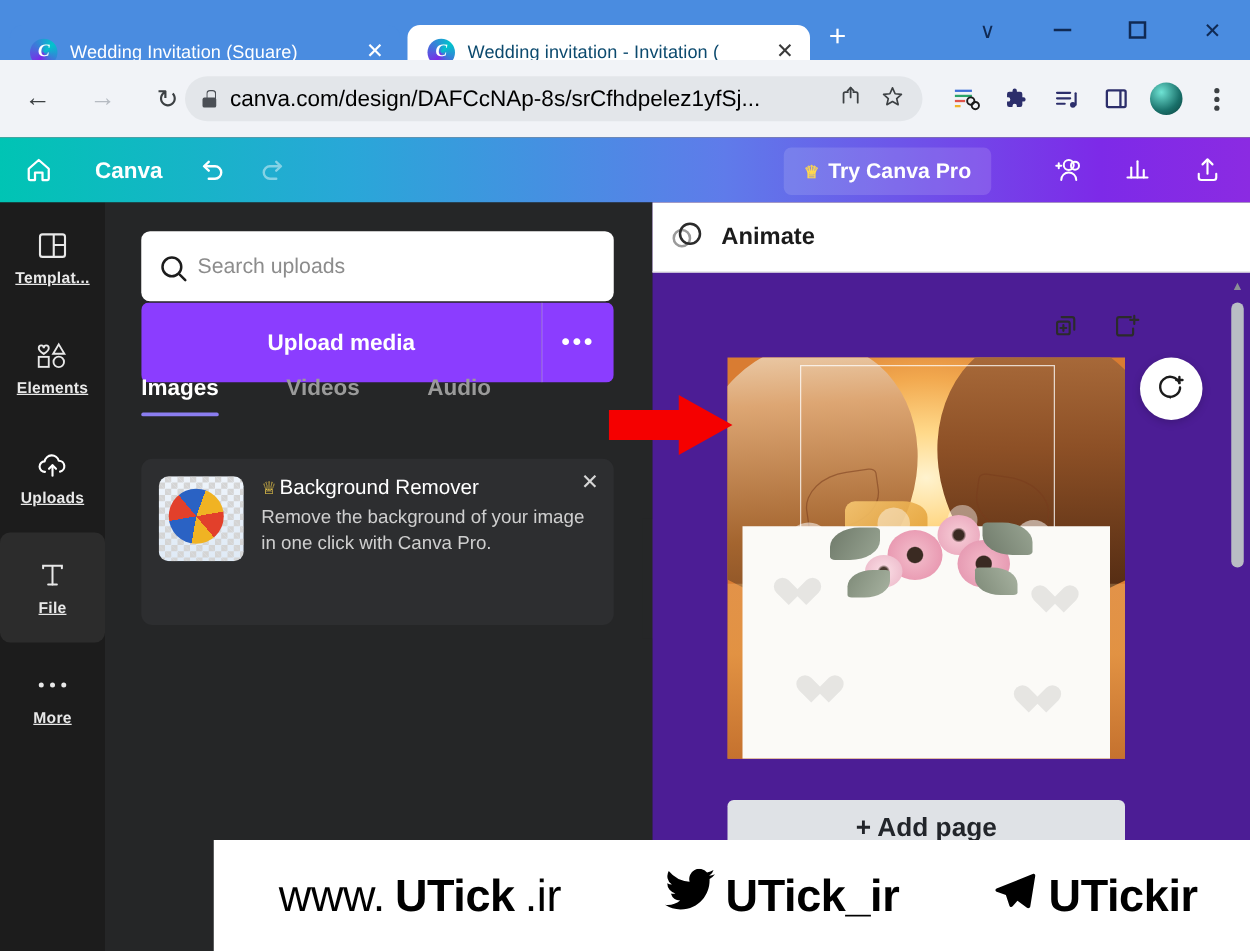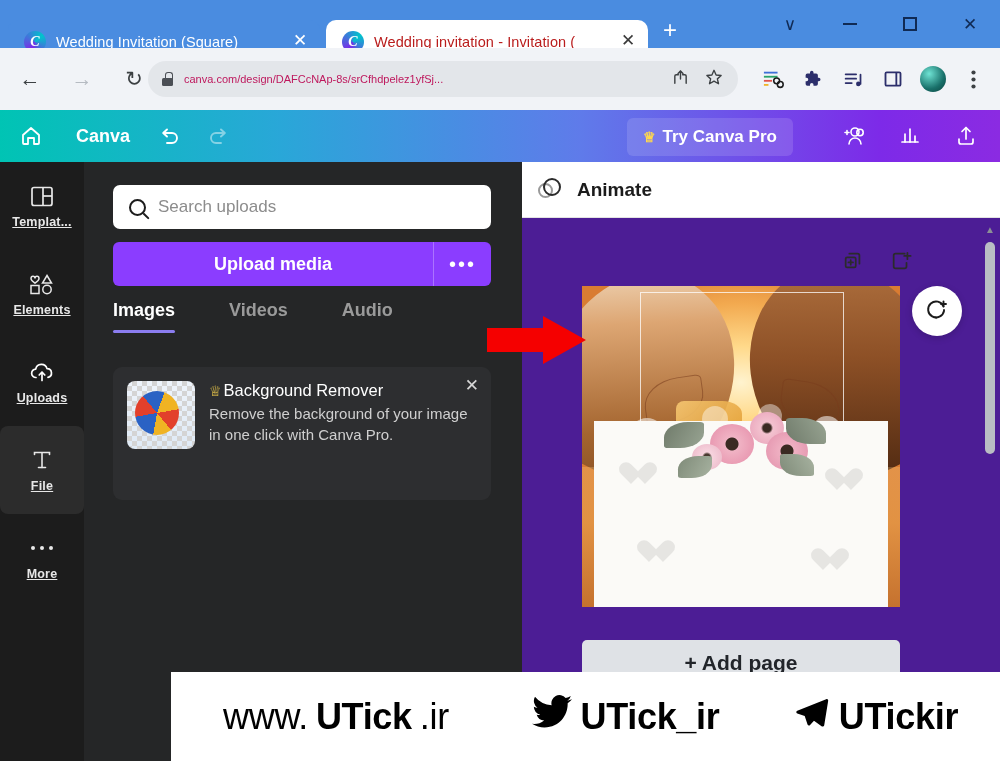--- a/index.html
+++ b/index.html
@@ -34,21 +34,21 @@
     position: absolute; inset: 0;
     display: flex; align-items: center; justify-content: center;
     font-size: 14px; font-weight: 700; color: #fff;
     font-family: "Liberation Serif", serif; font-style: italic;
   }
   .tab-title {
     flex: 1 1 auto; white-space: nowrap; overflow: hidden;
     font-size: 14.5px; letter-spacing: .1px;
   }
   .tab.inactive .tab-title { color: #ffffff; }
-  .tab.active .tab-title { color: #b91c1c; }
+  .tab.active .tab-title { color: #0c4a6e; }
   .tab-close {
     flex: 0 0 20px; width: 20px; height: 20px; line-height: 18px;
     text-align: center; font-size: 17px; font-weight: 500;
   }
   .tab.inactive .tab-close { color: #ffffff; }
   .tab.active .tab-close { color: #3b3b3b; }
   .newtab {
     position: absolute; left: 656px; top: 18px; width: 28px; height: 28px;
     color: #fff; font-size: 24px; line-height: 24px; text-align: center;
     font-weight: 300;
@@ -84,21 +84,21 @@
   }
   .lock::before {
     content: ""; position: absolute; left: 0; bottom: 0; width: 11px; height: 8px;
     background: #4b4f55; border-radius: 1.5px;
   }
   .lock::after {
     content: ""; position: absolute; left: 2.5px; top: 0; width: 6px; height: 7px;
     border: 1.8px solid #4b4f55; border-bottom: none; border-radius: 3px 3px 0 0;
   }
   .url {
-    flex: 1 1 auto; font-size: 11px; color: #be185d;
+    flex: 1 1 auto; font-size: 18px; color: #000000;
     white-space: nowrap; overflow: hidden;
   }
   .omni-ico { flex: 0 0 24px; color: #3c4043; font-size: 16px; text-align: center; }
   .toolbar-icons {
     position: absolute; right: 8px; top: 13px; height: 36px;
     display: flex; align-items: center; gap: 2px;
   }
   .tb { width: 38px; height: 36px; display: flex; align-items: center; justify-content: center; }
   .avatar-img {
     width: 26px; height: 26px; border-radius: 50%;
@@ -146,40 +146,40 @@
   .rail-item.active { background: #2c2c2c; border-radius: 8px; }
   .rail-label { font-size: 12.5px; font-weight: 700; letter-spacing: .2px; }
   .rail-ico { height: 26px; display: flex; align-items: center; justify-content: center; }
 
   
   .panel {
     position: absolute; left: 84px; top: 162px; width: 438px; height: 599px;
     background: #252627;
   }
   .search-box {
-    position: absolute; left: 29px; top: 23px; width: 378px; height: 44px;
+    position: absolute; left: 29px; top: 23px; width: 378px; height: 56px;
     background: #fff; border-radius: 7px;
     display: flex; align-items: center; gap: 12px; padding: 0 16px;
   }
   .search-glass {
     width: 17px; height: 17px; border: 2.3px solid #1c1c1c; border-radius: 50%;
     position: relative; flex: 0 0 17px;
   }
   .search-glass::after {
     content: ""; position: absolute; right: -6px; bottom: -4px;
     width: 8px; height: 2.3px; background: #1c1c1c; transform: rotate(45deg);
     border-radius: 2px;
   }
   .search-input {
     flex: 1; border: none; outline: none; background: transparent;
     font-family: inherit; font-size: 17px; color: #1c1c1c;
   }
   .search-input::placeholder { color: #8c8c8c; }
   .upload-row {
-    position: absolute; left: 29px; top: 80px; width: 378px; height: 44px;
+    position: absolute; left: 29px; top: 80px; width: 378px; height: 64px;
     display: flex; border-radius: 6px; overflow: hidden;
   }
   .upload-btn {
     flex: 1; background: #8b3dff; color: #fff;
     display: flex; align-items: center; justify-content: center;
     font-size: 18px; font-weight: 700;
   }
   .upload-more {
     width: 58px; background: #8b3dff; color: #fff;
     display: flex; align-items: center; justify-content: center;

